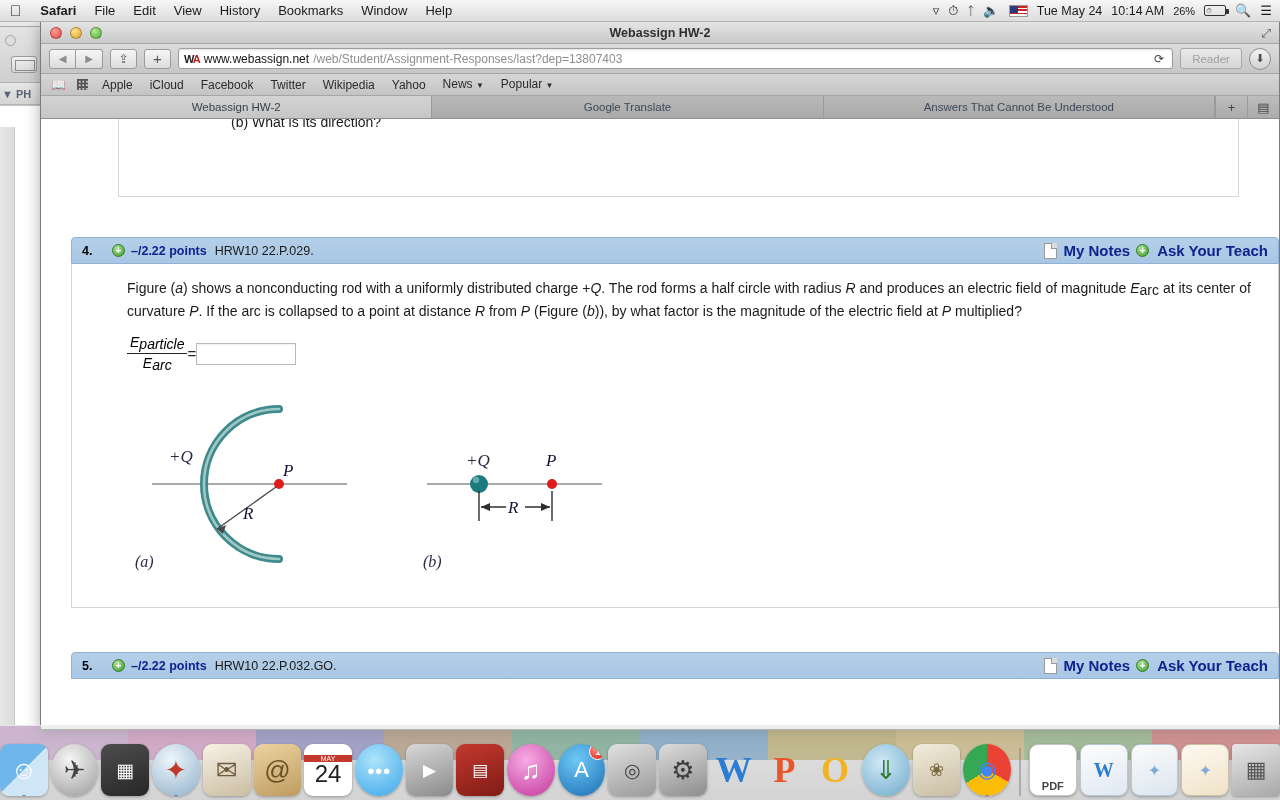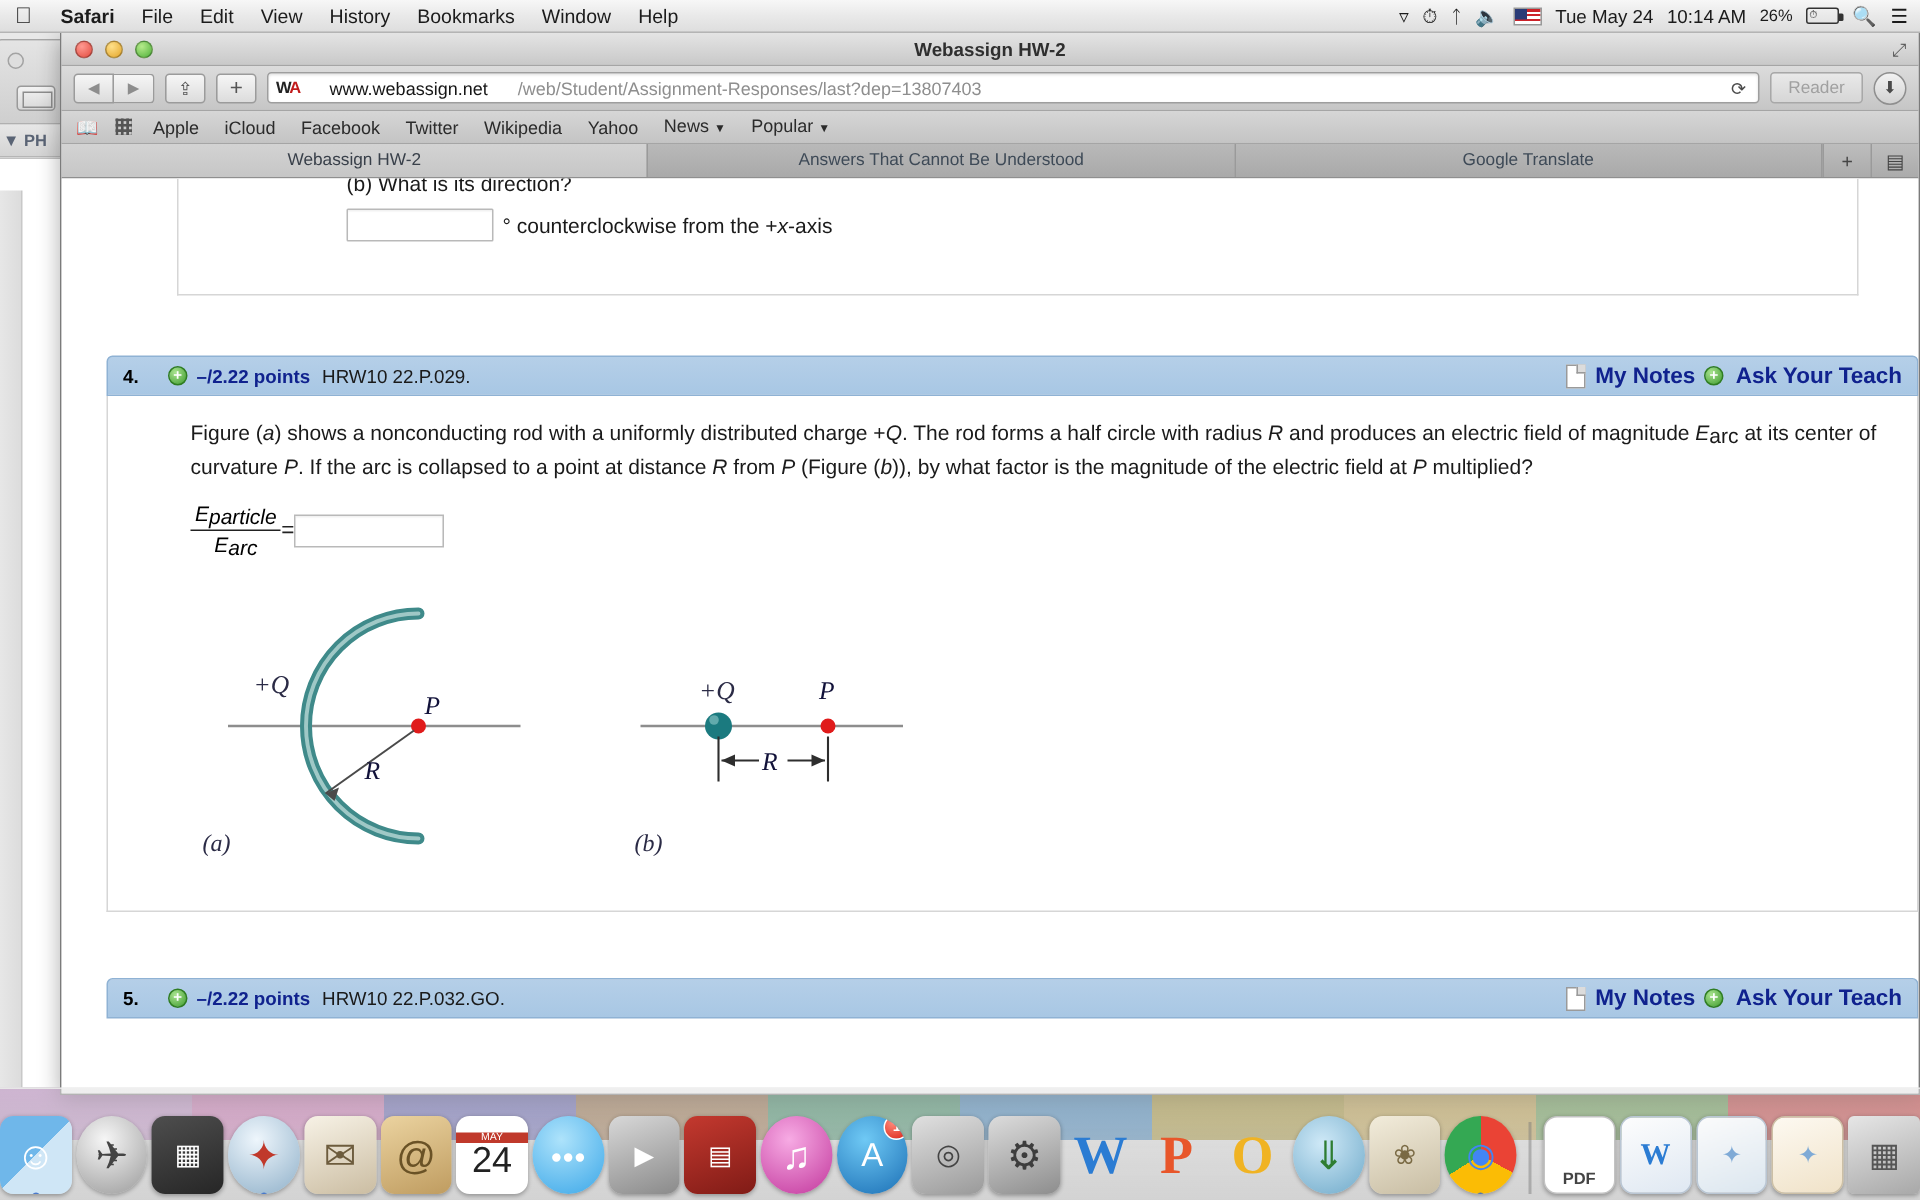--- a/index.html
+++ b/index.html
@@ -102,21 +102,21 @@
   }
   .navbtn:first-child{border-radius:3px 0 0 3px;}
   .navbtn:last-child{border-radius:0 3px 3px 0;border-left:none;}
   .tbtn {
     width:27px;height:20px;border:1px solid #9b9b9b;border-radius:3px;
     background:linear-gradient(to bottom,#f6f6f6,#dcdcdc);
     display:flex;align-items:center;justify-content:center;font-size:12px;color:#555;
   }
   .urlbar {
     flex:1; height:21px; background:#fff; border:1px solid #9e9e9e; border-radius:3px;
-    display:flex; align-items:center; padding:0 5px; font-size:12px; gap:20px;
+    display:flex; align-items:center; padding:0 5px; font-size:12px; gap:4px;
     box-shadow:inset 0 1px 2px rgba(0,0,0,.12);
   }
   .wa-ico{font-size:11px;font-weight:bold;color:#222;letter-spacing:-1px;}
   .wa-ico em{color:#c11b1b;font-style:normal;}
   .url-host{color:#161616;}
   .url-path{color:#8e8e8e;}
   .reload{margin-left:auto;color:#4a4a4a;font-size:12px;padding-right:3px;}
   .reader {
     width:62px;height:21px;border:1px solid #a8a8a8;border-radius:3px;
     background:linear-gradient(to bottom,#e9e9e9,#d6d6d6);
@@ -311,34 +311,30 @@
       <span class="bm">Facebook</span>
       <span class="bm">Twitter</span>
       <span class="bm">Wikipedia</span>
       <span class="bm">Yahoo</span>
       <span class="bm"><span>News</span> <span style="font-size:8px;">▼</span></span>
       <span class="bm"><span>Popular</span> <span style="font-size:8px;">▼</span></span>
     </div>
 
     <div class="tabbar">
       <div class="tab active">Webassign HW-2</div>
+      <div class="tab">Google Translate</div>
       <div class="tab">Answers That Cannot Be Understood</div>
-      <div class="tab">Google Translate</div>
       <div class="tab-plus">+</div>
       <div class="tab-show">▤</div>
     </div>
 
     <div class="page">
 
       <div class="q-partial">
         <div class="ptext">(b) What is its direction?</div>
-        <div class="row">
-          <div class="ansbox"></div>
-          <span class="unit-text">°&nbsp;counterclockwise from the +<i>x</i>-axis</span>
-        </div>
       </div>
 
       <div class="qblock" style="top:118px;">
         <div class="qhead">
           <span class="qnum">4.</span>
           <span class="plus-badge">+</span>
           <span class="points">–/2.22 points</span>
           <span class="qcode">HRW10 22.P.029.</span>
           <span class="qhead-right">
             <span class="note-ico"></span>

